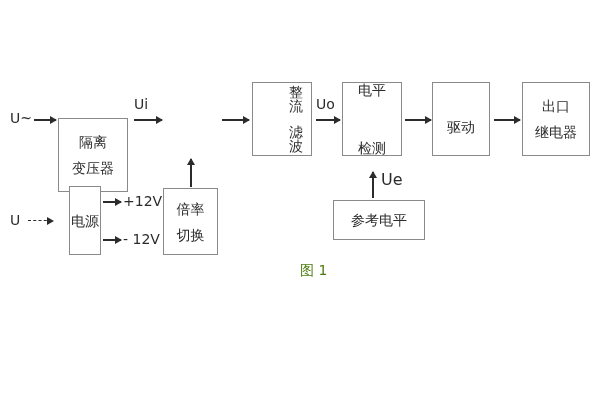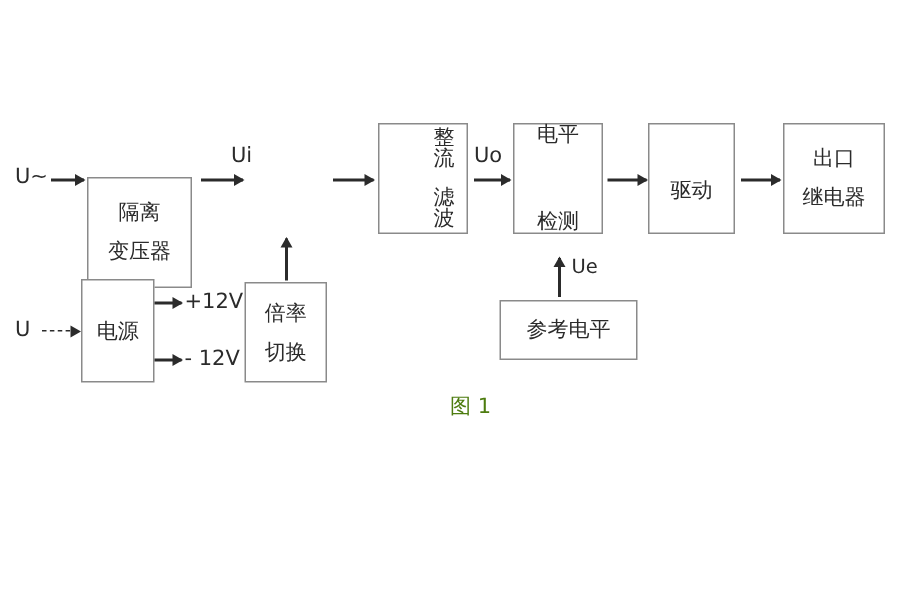--- a/index.html
+++ b/index.html
@@ -30,21 +30,21 @@
   }
   .box .line1 { margin-bottom: 12px; }
   .box.single .line1 { margin-bottom: 0; }
   .label {
     position: absolute;
     color: #2b2b2b;
     font-size: 14px;
     white-space: nowrap;
     line-height: 1;
   }
-  .label-small { font-size: 13px; }
+  .label-small { font-size: 16px; }
   
   .arrow-r {
     position: absolute;
     height: 1.5px;
     background: #2b2b2b;
   }
   .arrow-r::after {
     content: "";
     position: absolute;
     right: -1px;
@@ -97,21 +97,21 @@
 <div id="canvas">
 
   <div class="label" style="left:10px; top:111px;">U~</div>
   <div class="arrow-r" style="left:34px; top:119px; width:22px;"></div>
 
   <div class="box" style="left:58px; top:82px; width:70px; height:74px;margin-top:36px;">
     <span class="line1">隔离</span>
     <span class="line2">变压器</span>
   </div>
 
-  <div class="label" style="left:134px; top:97px;margin-left:20px;">Ui</div>
+  <div class="label" style="left:134px; top:97px;">Ui</div>
   <div class="arrow-r" style="left:134px; top:119px; width:28px;"></div>
 
 
   <div class="arrow-r" style="left:222px; top:119px; width:27px;"></div>
 
   <div class="box" style="left:252px; top:82px; width:60px; height:74px;padding-left:36px;">
     <span class="line1">整流</span>
     <span class="line2">滤波</span>
   </div>
 
@@ -132,21 +132,21 @@
   <div class="arrow-r" style="left:494px; top:119px; width:26px;"></div>
 
   <div class="box" style="left:522px; top:82px; width:68px; height:74px;">
     <span class="line1">出口</span>
     <span class="line2">继电器</span>
   </div>
 
   <div class="label" style="left:10px; top:213px;">U</div>
   <div class="arrow-dashed" style="left:28px; top:220px; width:24px;"></div>
 
-  <div class="box single" style="left:54px; top:186px; width:49px; height:69px;">
+  <div class="box single" style="left:69px; top:186px; width:32px; height:69px;">
     <span class="line1" style="margin-bottom: 0px;">电源</span>
   </div>
 
   <div class="arrow-r" style="left:103px; top:201px; width:18px;"></div>
   <div class="label" style="left:123px; top:194px;">+12V</div>
 
   <div class="arrow-r" style="left:103px; top:239px; width:18px;"></div>
   <div class="label" style="left:123px; top:232px;">- 12V</div>
 
   <div class="box" style="left:163px; top:188px; width:55px; height:67px;">

